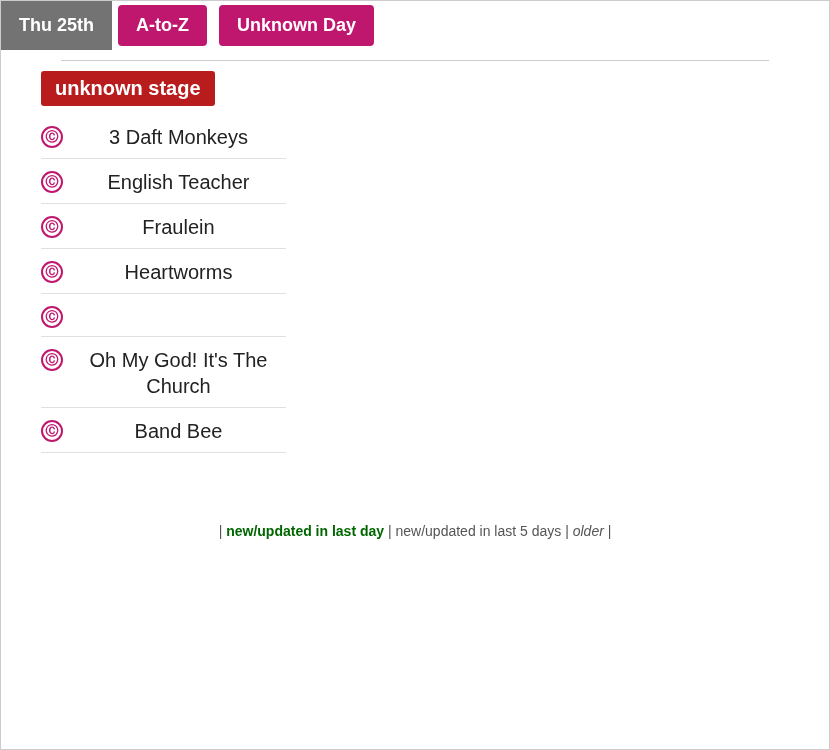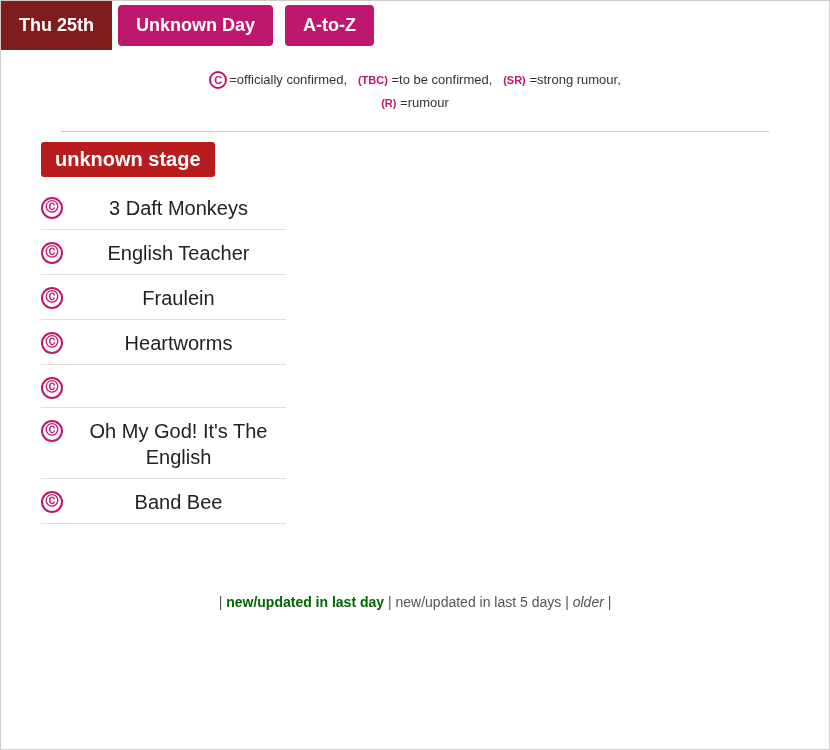--- a/index.html
+++ b/index.html
@@ -23,21 +23,21 @@
     }
     .tab {
       padding: 10px 18px;
       font-size: 18px;
       font-weight: bold;
       cursor: pointer;
       border: none;
       outline: none;
     }
     .tab-thu {
-      background: #7f1d1d;
+      background: #737373;
       color: #fff;
       border-radius: 0;
     }
     .tab-unknown {
       background: #c0176e;
       color: #fff;
       border-radius: 4px;
       margin: 4px 6px;
     }
     .tab-atoz {
@@ -144,31 +144,24 @@
       font-style: italic;
     }
   </style>
 </head>
 <body>
 
 <div class="outer">
 
   <div class="header">
     <button class="tab tab-thu">Thu 25th</button>
+    <button class="tab tab-atoz">A-to-Z</button>
     <button class="tab tab-unknown">Unknown Day</button>
-    <button class="tab tab-atoz">A-to-Z</button>
   </div>
 
-  <div class="legend">
-    <span class="badge">C</span><span>=officially confirmed,</span>&nbsp;&nbsp;
-    <span class="label-tbc">(TBC)</span>&nbsp;<span>=to be confirmed,</span>&nbsp;&nbsp;
-    <span class="label-sr">(SR)</span>&nbsp;<span>=strong rumour,</span>
-    <br>
-    <span class="label-r">(R)</span>&nbsp;<span>=rumour</span>
-  </div>
 
   <hr class="divider">
 
   <div class="content">
     <div class="stage-block">
       <div class="stage-header">unknown stage</div>
     </div>
     <ul class="artist-list" id="artist-list">
     <li class="artist-item">
       <span class="c-badge">Ⓒ</span>
@@ -184,21 +177,21 @@
     </li>
         <li class="artist-item">
       <span class="c-badge">Ⓒ</span>
       <span class="artist-name">Heartworms</span>
     </li>
         <li class="artist-item">
       <span class="c-badge">Ⓒ</span>
     </li>
         <li class="artist-item">
       <span class="c-badge">Ⓒ</span>
-      <span class="artist-name">Oh My God! It's The English</span>
+      <span class="artist-name">Oh My God! It's The Church</span>
     </li>
         <li class="artist-item">
       <span class="c-badge">Ⓒ</span>
       <span class="artist-name">Band Bee</span>
     </li>
       </ul>
   </div>
 
   <div class="footer">
     <span>|</span>

